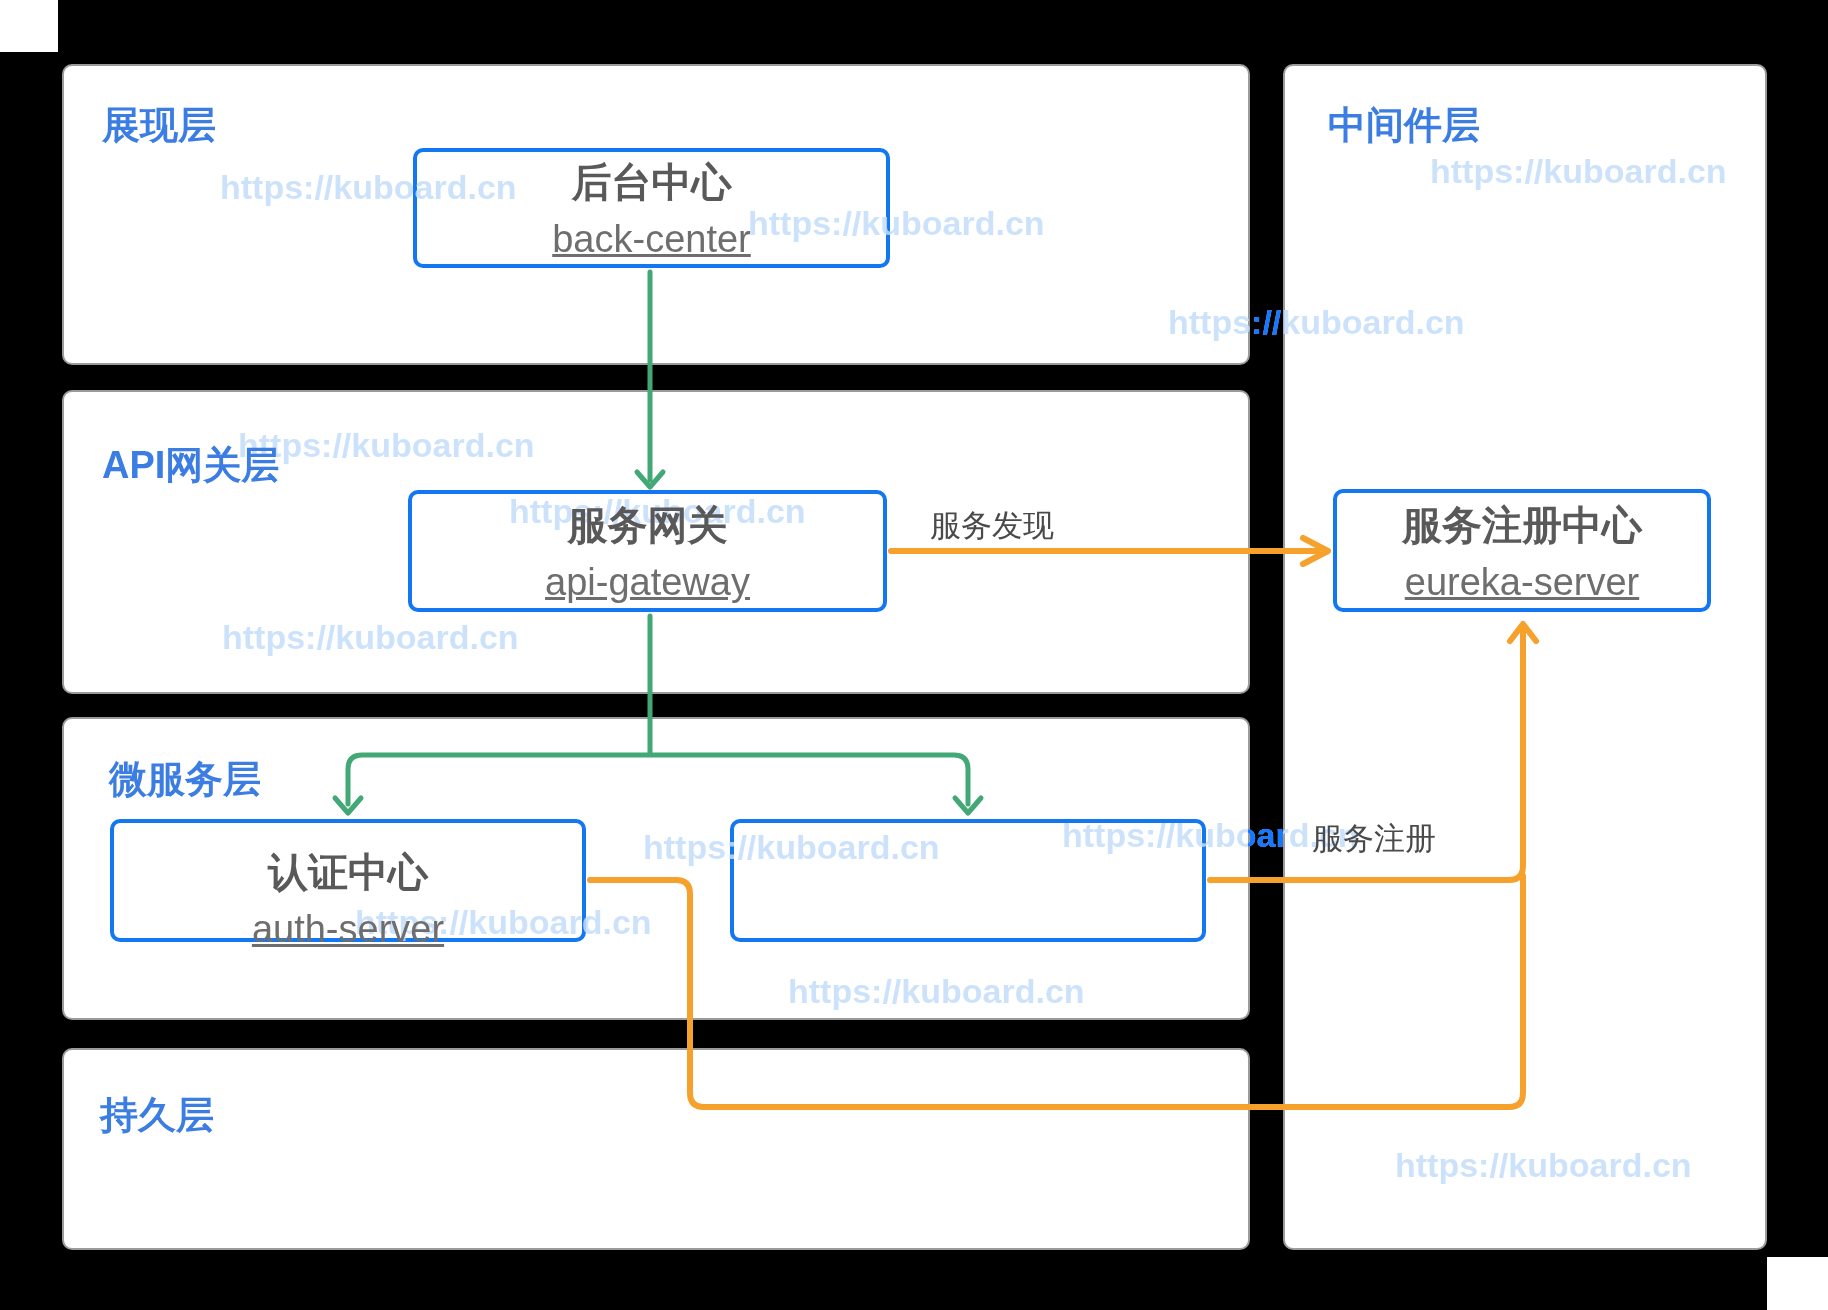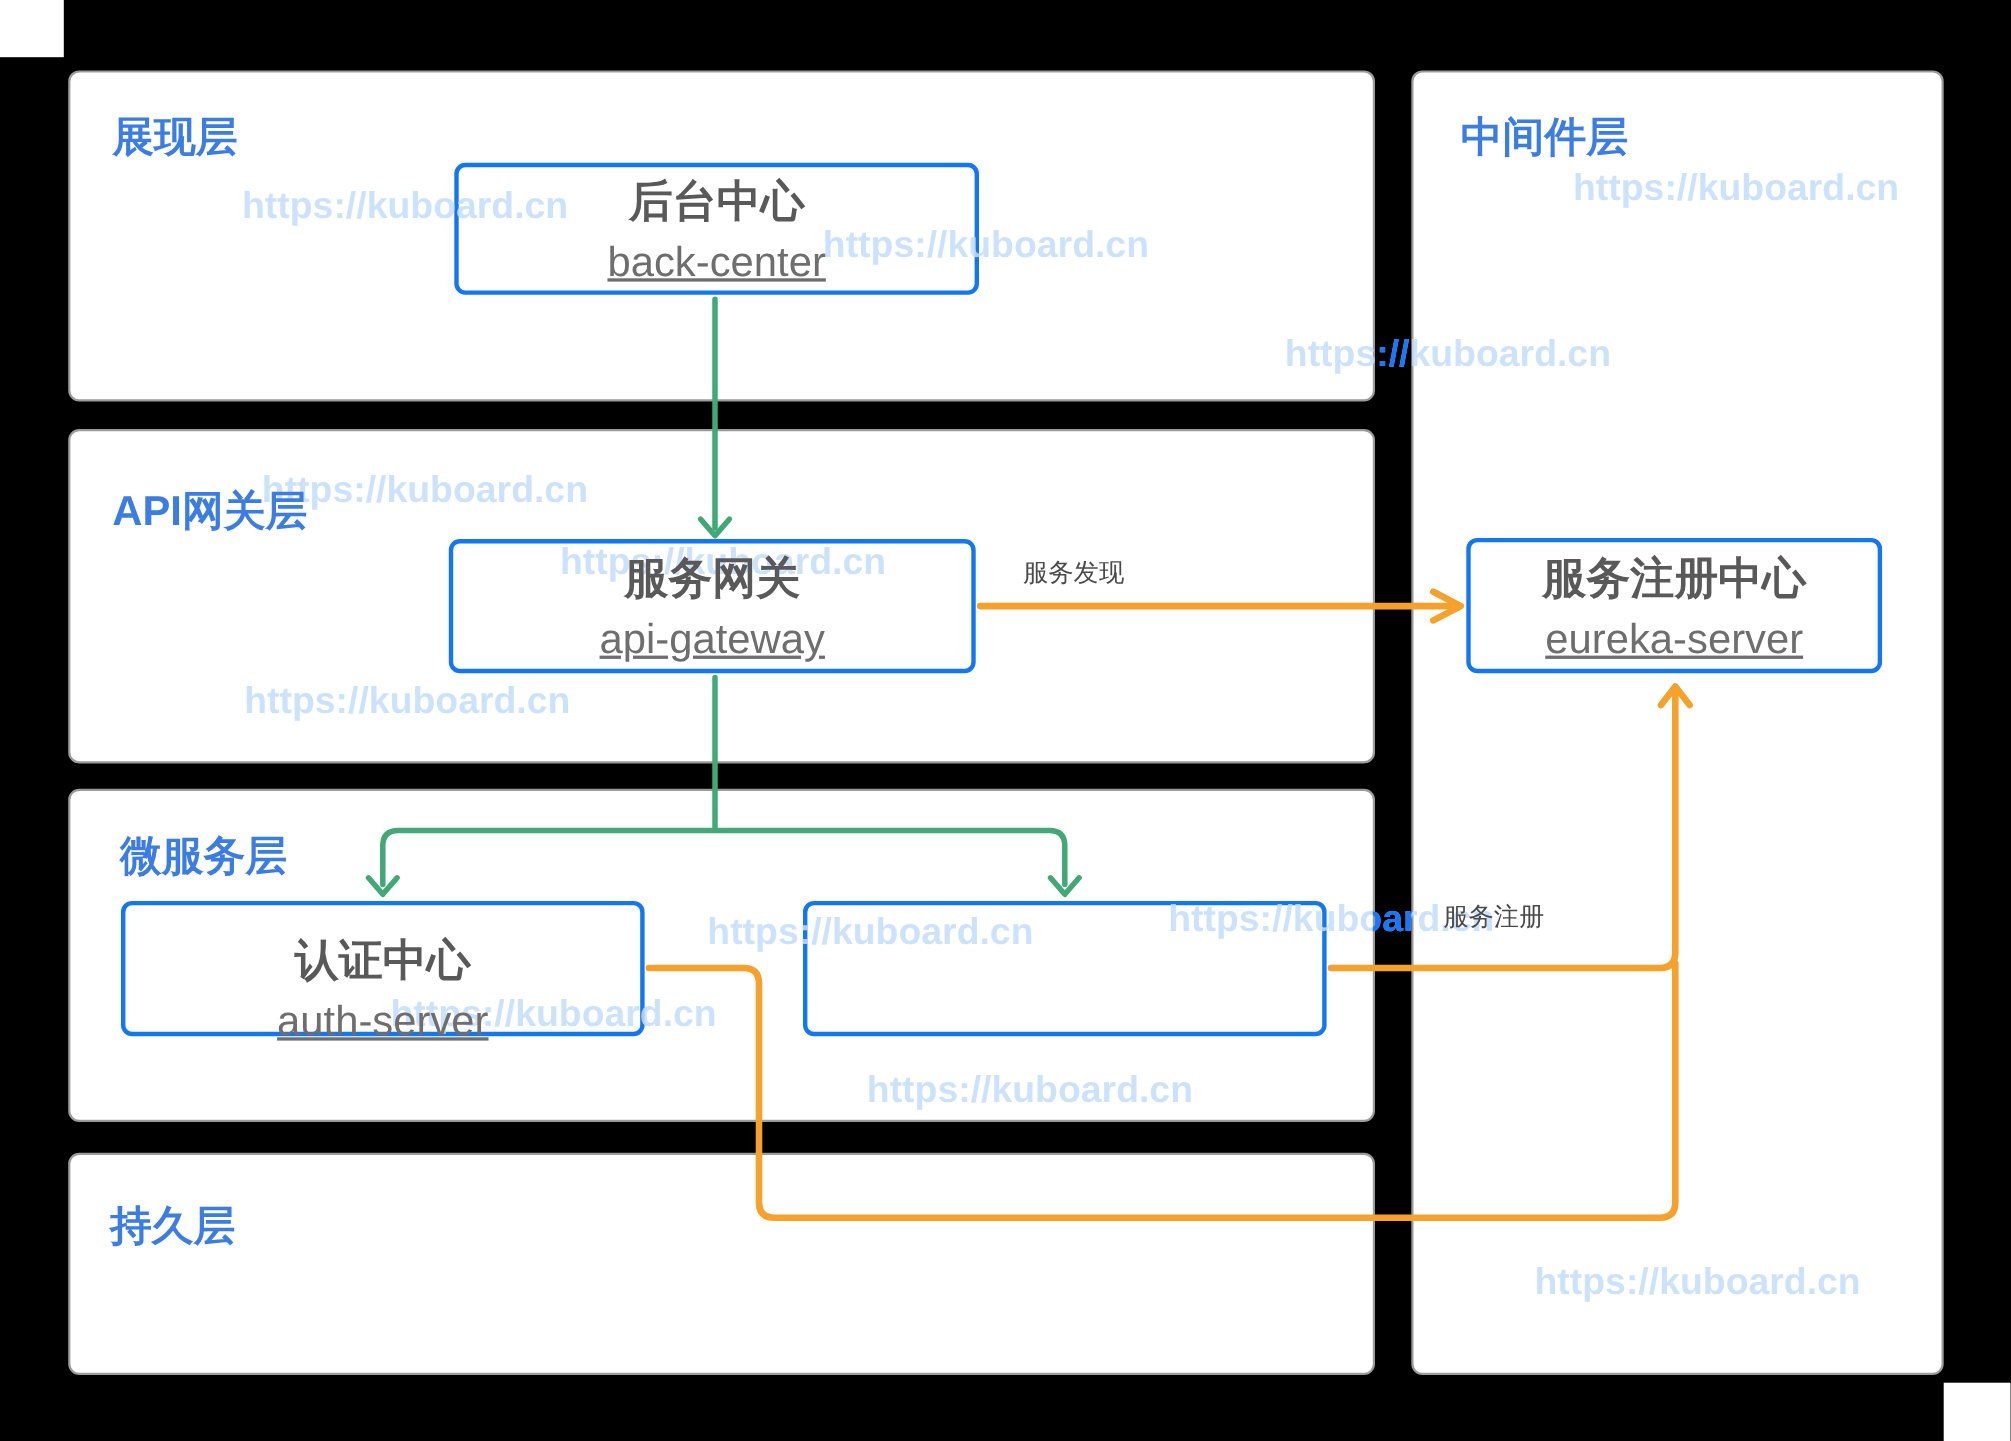--- a/index.html
+++ b/index.html
@@ -6,21 +6,21 @@
   #canvas{position:relative;width:1828px;height:1310px;background:#000;overflow:hidden;
           font-family:"Liberation Sans","DejaVu Sans",sans-serif;}
   .corner{position:absolute;background:#fff;}
   .panel{position:absolute;background:#fff;border:2px solid #9b9b9b;border-radius:10px;box-sizing:border-box;}
   .layer-label{position:absolute;font-size:38px;font-weight:bold;color:#3B7DE3;line-height:1.1;white-space:nowrap;margin-top:17px;}
   .box{position:absolute;background:#fff;border:4px solid #1377F2;border-radius:10px;box-sizing:border-box;}
   .box-text{position:absolute;display:flex;flex-direction:column;justify-content:center;align-items:center;
             gap:8px;box-sizing:border-box;pointer-events:none;}
   .box-title{font-size:40px;font-weight:bold;color:#595959;white-space:nowrap;}
   .box-sub{font-size:38px;color:#6E6E6E;white-space:nowrap;text-decoration:underline;}
-  .edge-label{position:absolute;font-size:23px;color:#4A4A4A;white-space:nowrap;}
+  .edge-label{position:absolute;font-size:31px;color:#4A4A4A;white-space:nowrap;}
   .wm{position:absolute;font-size:34px;font-weight:bold;color:rgba(195,221,250,0.85);white-space:nowrap;letter-spacing:0px;}
   .wm-clip{position:absolute;overflow:hidden;}
   .wm-clip .wm{color:#1677FF;}
   svg.wires{position:absolute;left:0;top:0;}
   .g-line{stroke:#41A876;stroke-width:5;fill:none;stroke-linecap:round;stroke-linejoin:round;}
   .o-line{stroke:#F5A12B;stroke-width:6;fill:none;stroke-linecap:round;stroke-linejoin:round;}
 </style>
 </head>
 <body>
 

